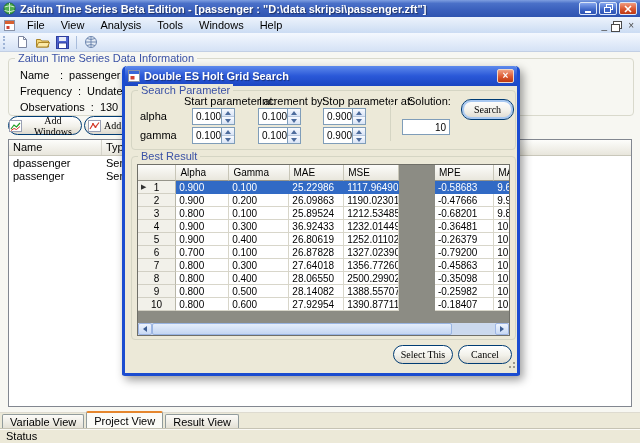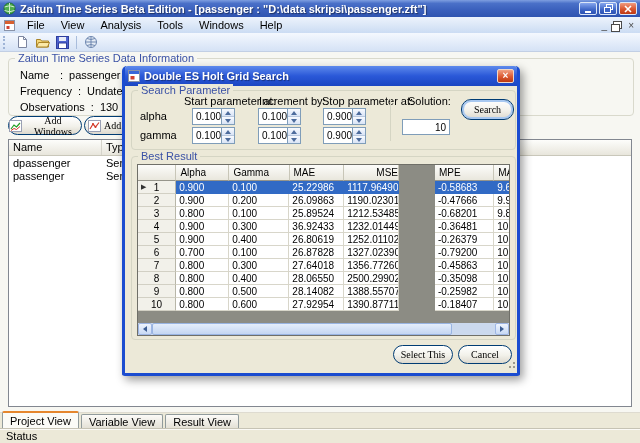--- a/index.html
+++ b/index.html
@@ -106,21 +106,21 @@
   .ghead{display:flex;height:16px;flex:0 0 16px;width:411px;}
   .ghc{box-sizing:border-box;background:linear-gradient(#FCFCFA,#E9E7DD);border-right:1px solid #C8C6B8;
     border-bottom:1px solid #96958B;font-size:10px;padding:2px 0 0 4px;}
   .grow{display:flex;height:13px;flex:0 0 13px;width:411px;}
   .rh{width:42px;box-sizing:border-box;background:#F2F1EA;border-right:1px solid #B8B6A8;border-bottom:1px solid #D2D0C4;
     font-size:10px;display:flex;align-items:center;justify-content:center;position:relative;}
   .rh .arrow{visibility:hidden;position:absolute;left:3px;top:2px;font-size:7px;color:#333;}
   .grow.selected .rh .arrow{visibility:visible;}
   .gc{box-sizing:border-box;background:#fff;border-right:1px solid #D8D6CA;border-bottom:1px solid #D8D6CA;
     font-size:10px;padding:1px 0 0 3px;white-space:nowrap;overflow:hidden;}
-  .cA{width:58px;} .cG{width:66px;} .cM1{width:60px;} .cM2{width:60px;text-align:right;} .cM3{width:65px;margin-left:36px;} .cM4{width:60px;}
+  .cA{width:58px;} .cG{width:66px;} .cM1{width:60px;} .cM2{width:60px;} .cM3{width:65px;margin-left:36px;} .cM4{width:60px;}
   .grow.selected .gc{background:#316AC5;color:#fff;border-color:#316AC5;}
   .gfill{flex:1;}
   .hscroll{flex:0 0 12px;display:flex;background:#CBD9EE;}
   .sb-btn{width:14px;box-sizing:border-box;border:1px solid #9EB6E4;border-radius:2px;
     background:linear-gradient(#EEF4FE,#C8D9F4);display:flex;align-items:center;justify-content:center;}
   .sb-btn:before{content:"";border:3px solid transparent;}
   .sb-left:before{border-right:4px solid #3D5E94;margin-left:-3px;}
   .sb-right:before{border-left:4px solid #3D5E94;margin-right:-3px;}
   .sb-thumb{width:300px;box-sizing:border-box;border:1px solid #98B4E2;border-radius:2px;
     background:linear-gradient(#E4EDFB,#C4D6F2);}
@@ -528,22 +528,22 @@
         </button>
       <button class="xp-btn dlg-btn-cancel">
           <span>Cancel</span>
         </button>
       <span class="grip"></span>
     </div>
   </div>
 
   <div class="tabstrip">
 
-  <span class="tab active">Project View</span>
-      <span class="tab">Variable View</span>
+  <span class="tab">Variable View</span>
+      <span class="tab active">Project View</span>
       <span class="tab">Result View</span>
     </div>
 
   <div class="statusbar">
     <span>Status</span>
   </div>
 
 </div>
 
 </body></html>

